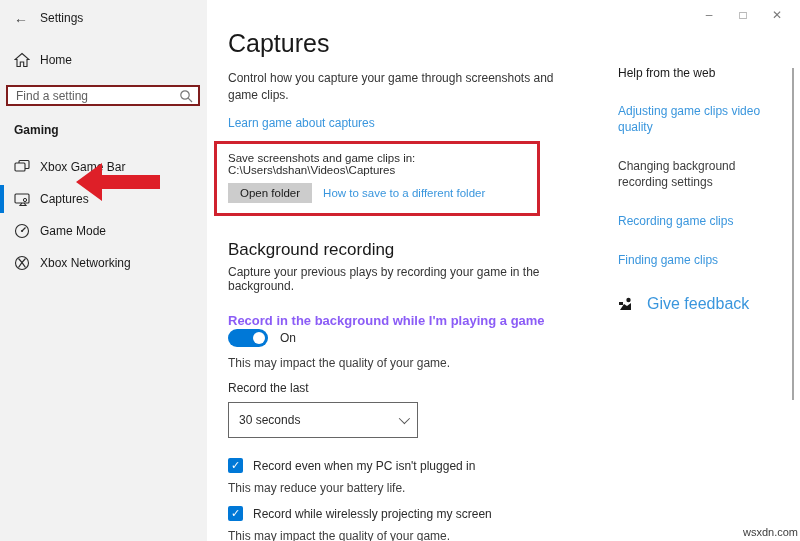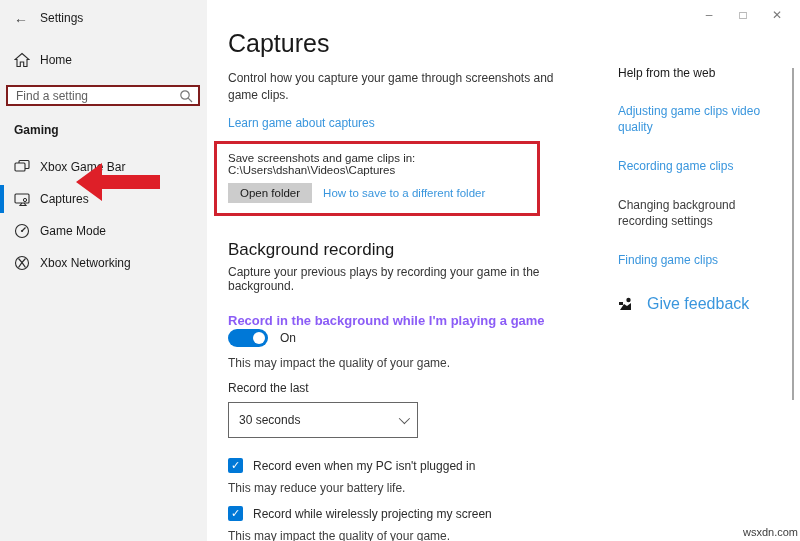--- a/index.html
+++ b/index.html
@@ -211,22 +211,22 @@
     <div class="note">This may impact the quality of your game.</div>
 
     
     
     
   </div>
 
   <div class="help-col">
     <div class="help-title">Help from the web</div>
     <div class="help-item link">Adjusting game clips video quality</div>
+    <div class="help-item plain">Changing background recording settings</div>
     <div class="help-item link">Recording game clips</div>
-    <div class="help-item plain">Changing background recording settings</div>
     <div class="help-item link">Finding game clips</div>
     <div class="feedback-row">
       <span class="feedback-icon">
         <svg width="15" height="15" viewBox="0 0 15 15">
             <circle cx="10.5" cy="3" r="2.2" fill="#1a1a1a"></circle>
             <path d="M2 13 L6 7 L9 9 L13 6 L13 13 Z" fill="#1a1a1a"></path>
             <rect x="1" y="5" width="4" height="3" fill="#1a1a1a"></rect>
           </svg>
       </span>
       <span class="link feedback-link">Give feedback</span>

